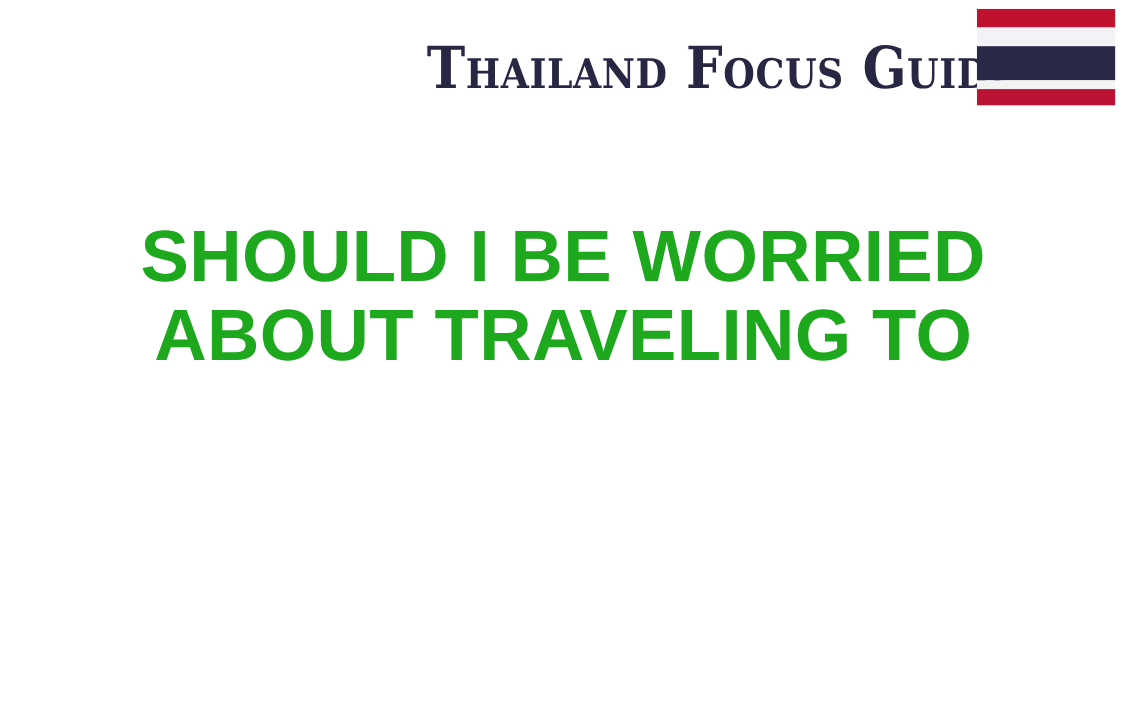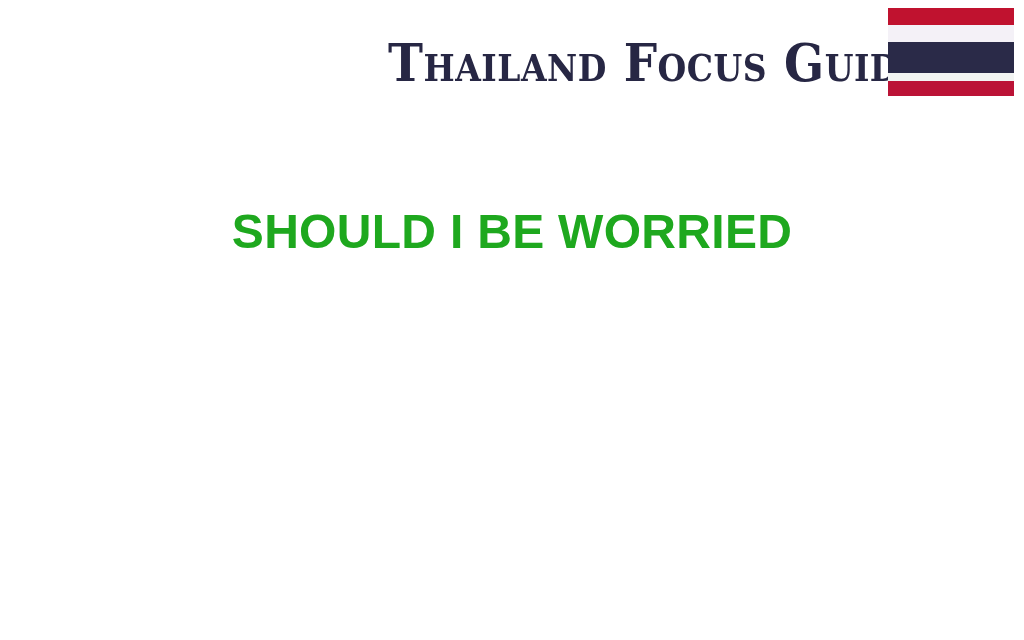--- a/index.html
+++ b/index.html
@@ -78,21 +78,21 @@
     top: 196px;
     width: 1024px;
     text-align: center;
   }
   .headline {
     margin: 0;
     padding: 0;
     color: #1ea81e;
     font-family: "Liberation Sans", sans-serif;
     font-weight: bold;
-    font-size: 48px;
+    font-size: 66px;
     line-height: 72px;
     letter-spacing: 0.3px;
     text-transform: uppercase;
   }
   .headline-line { display: block; }
 </style>
 </head>
 <body style="background: rgb(255, 255, 255);">
 
 <div class="page">
@@ -107,16 +107,17 @@
       <div class="flag-stripe navy" style="background: rgb(42, 42, 72);"></div>
       <div class="flag-stripe white-lower" style="background: rgb(242, 244, 243);"></div>
       <div class="flag-stripe red-bottom" style="background: rgb(187, 19, 54);"></div>
     </div>
 
   </header>
 
   <div class="headline-block">
     <h1 class="headline" style="color: rgb(30, 168, 30);">
       <span class="headline-line">SHOULD I BE WORRIED</span>
+      <span class="headline-line">ABOUT TRAVELING TO</span>
     </h1>
   </div>
 
 </div>
 
 </body></html>

